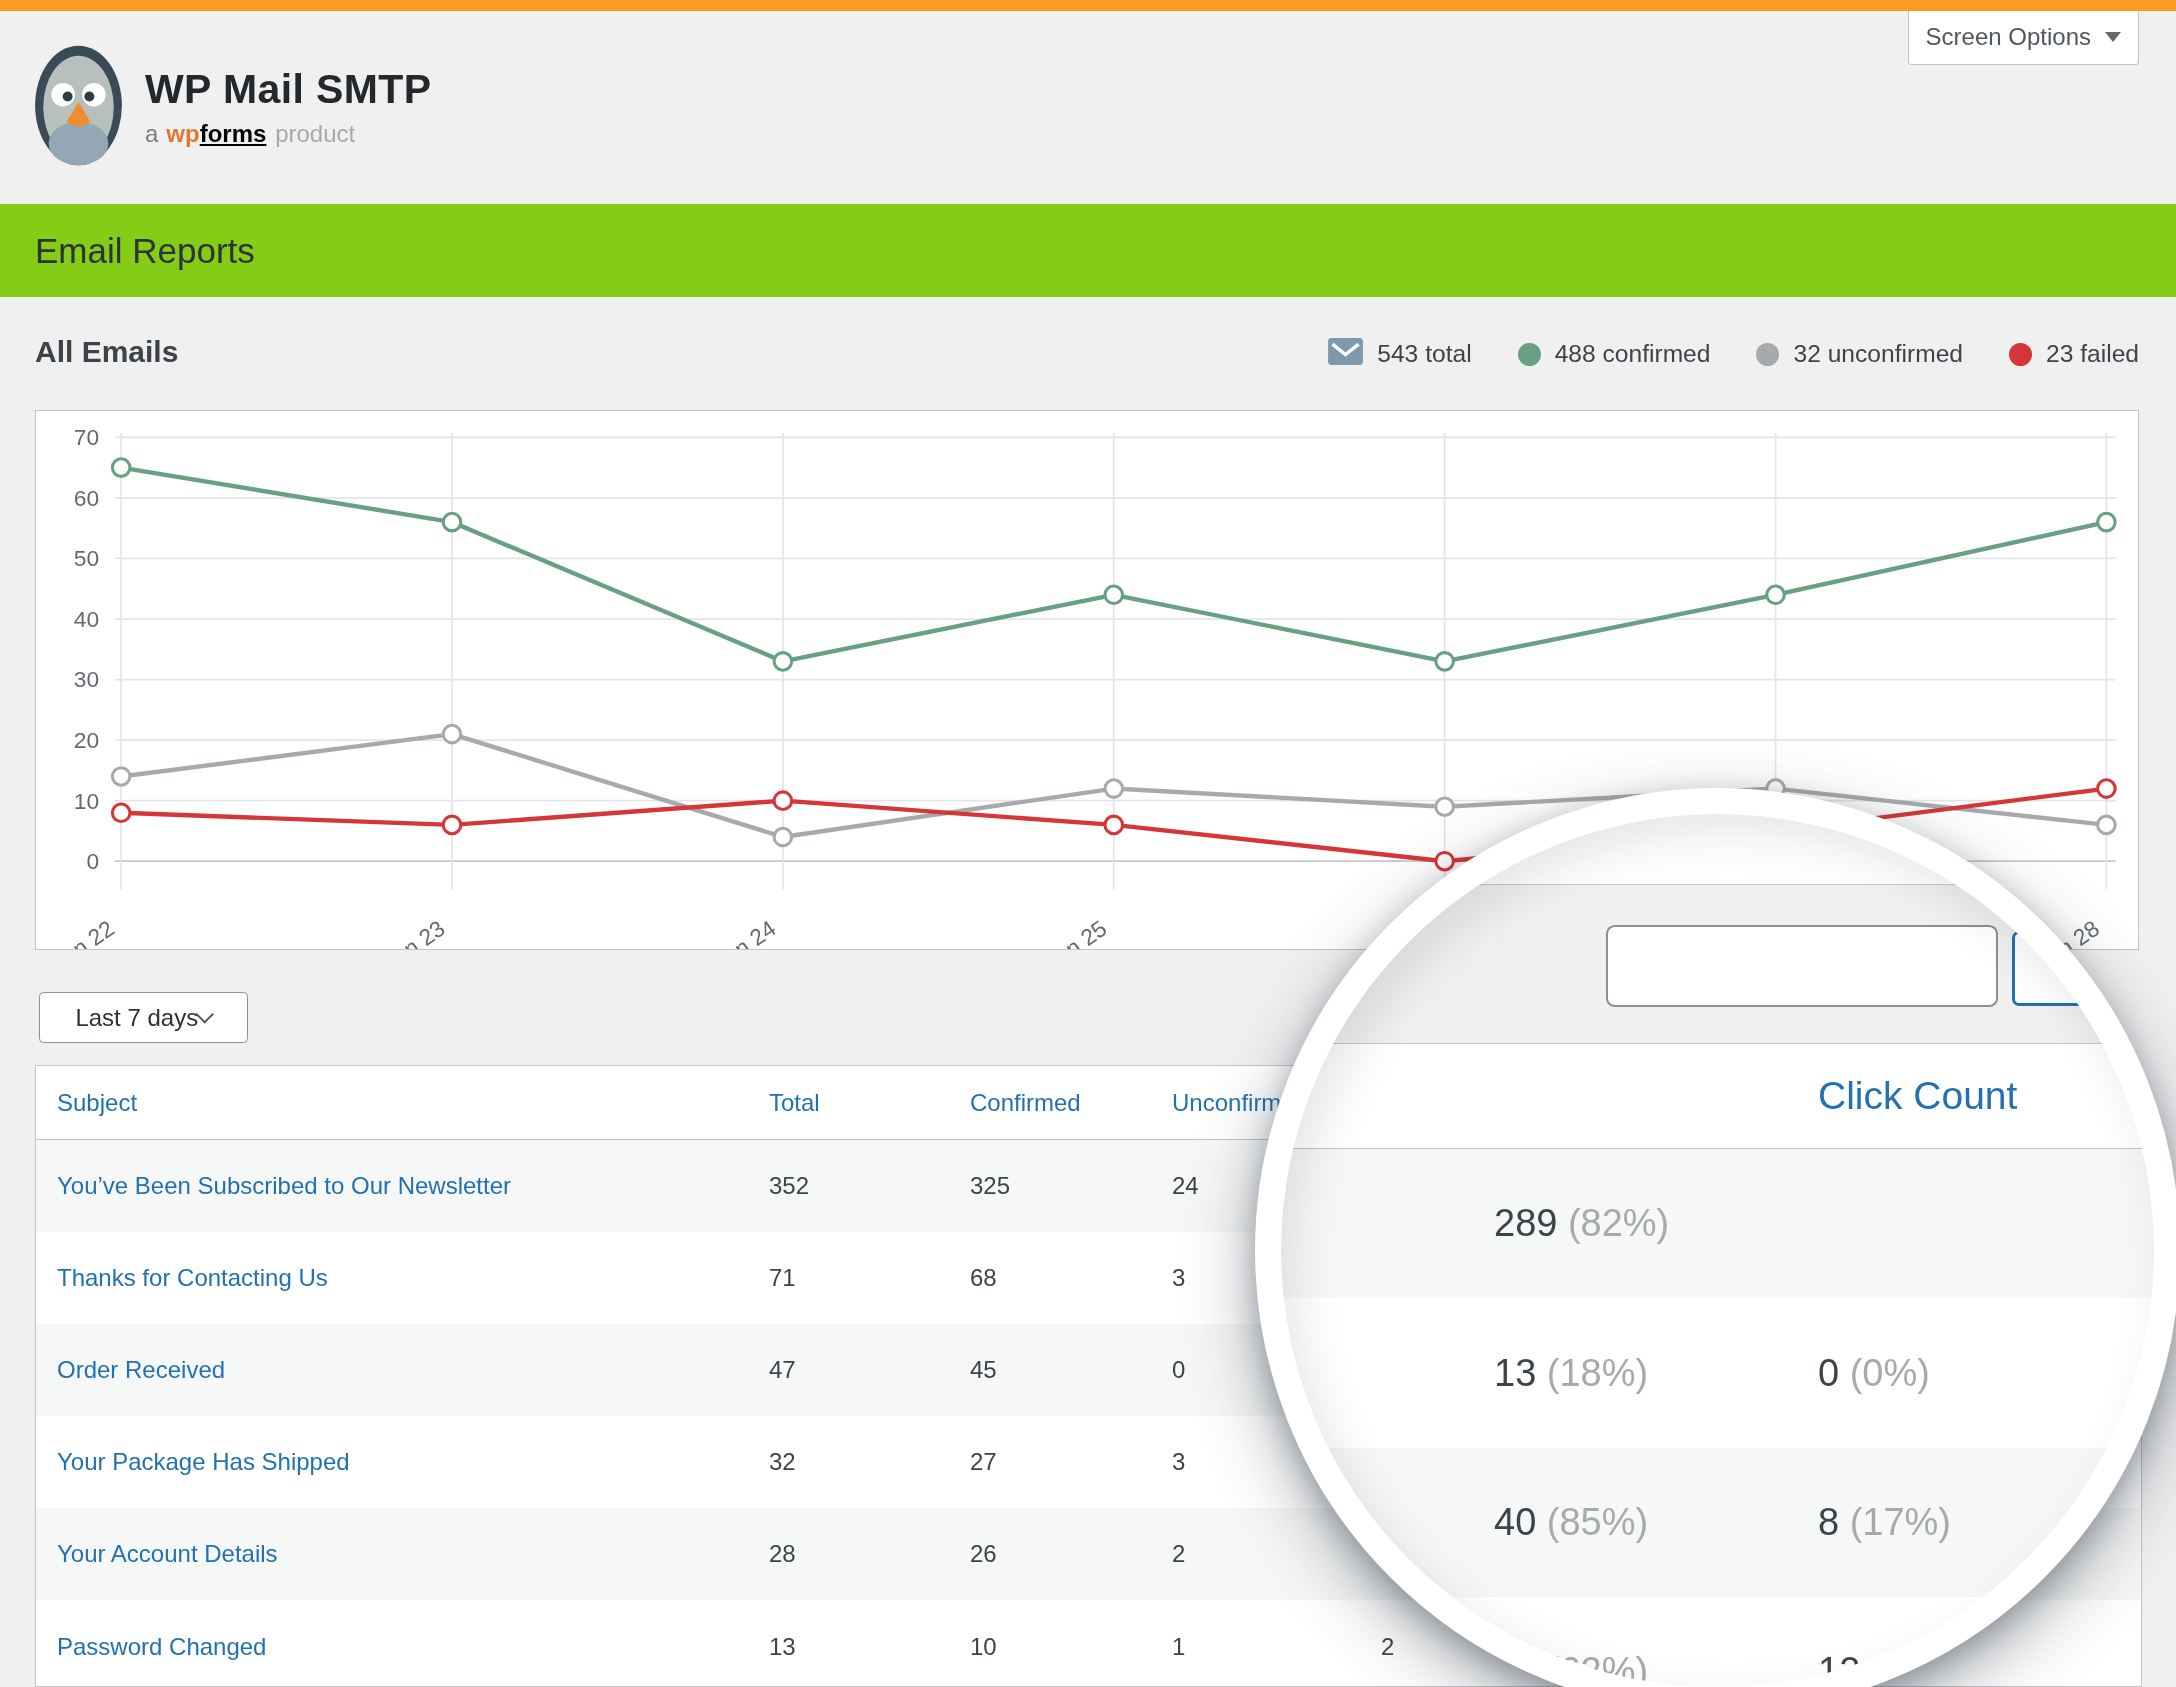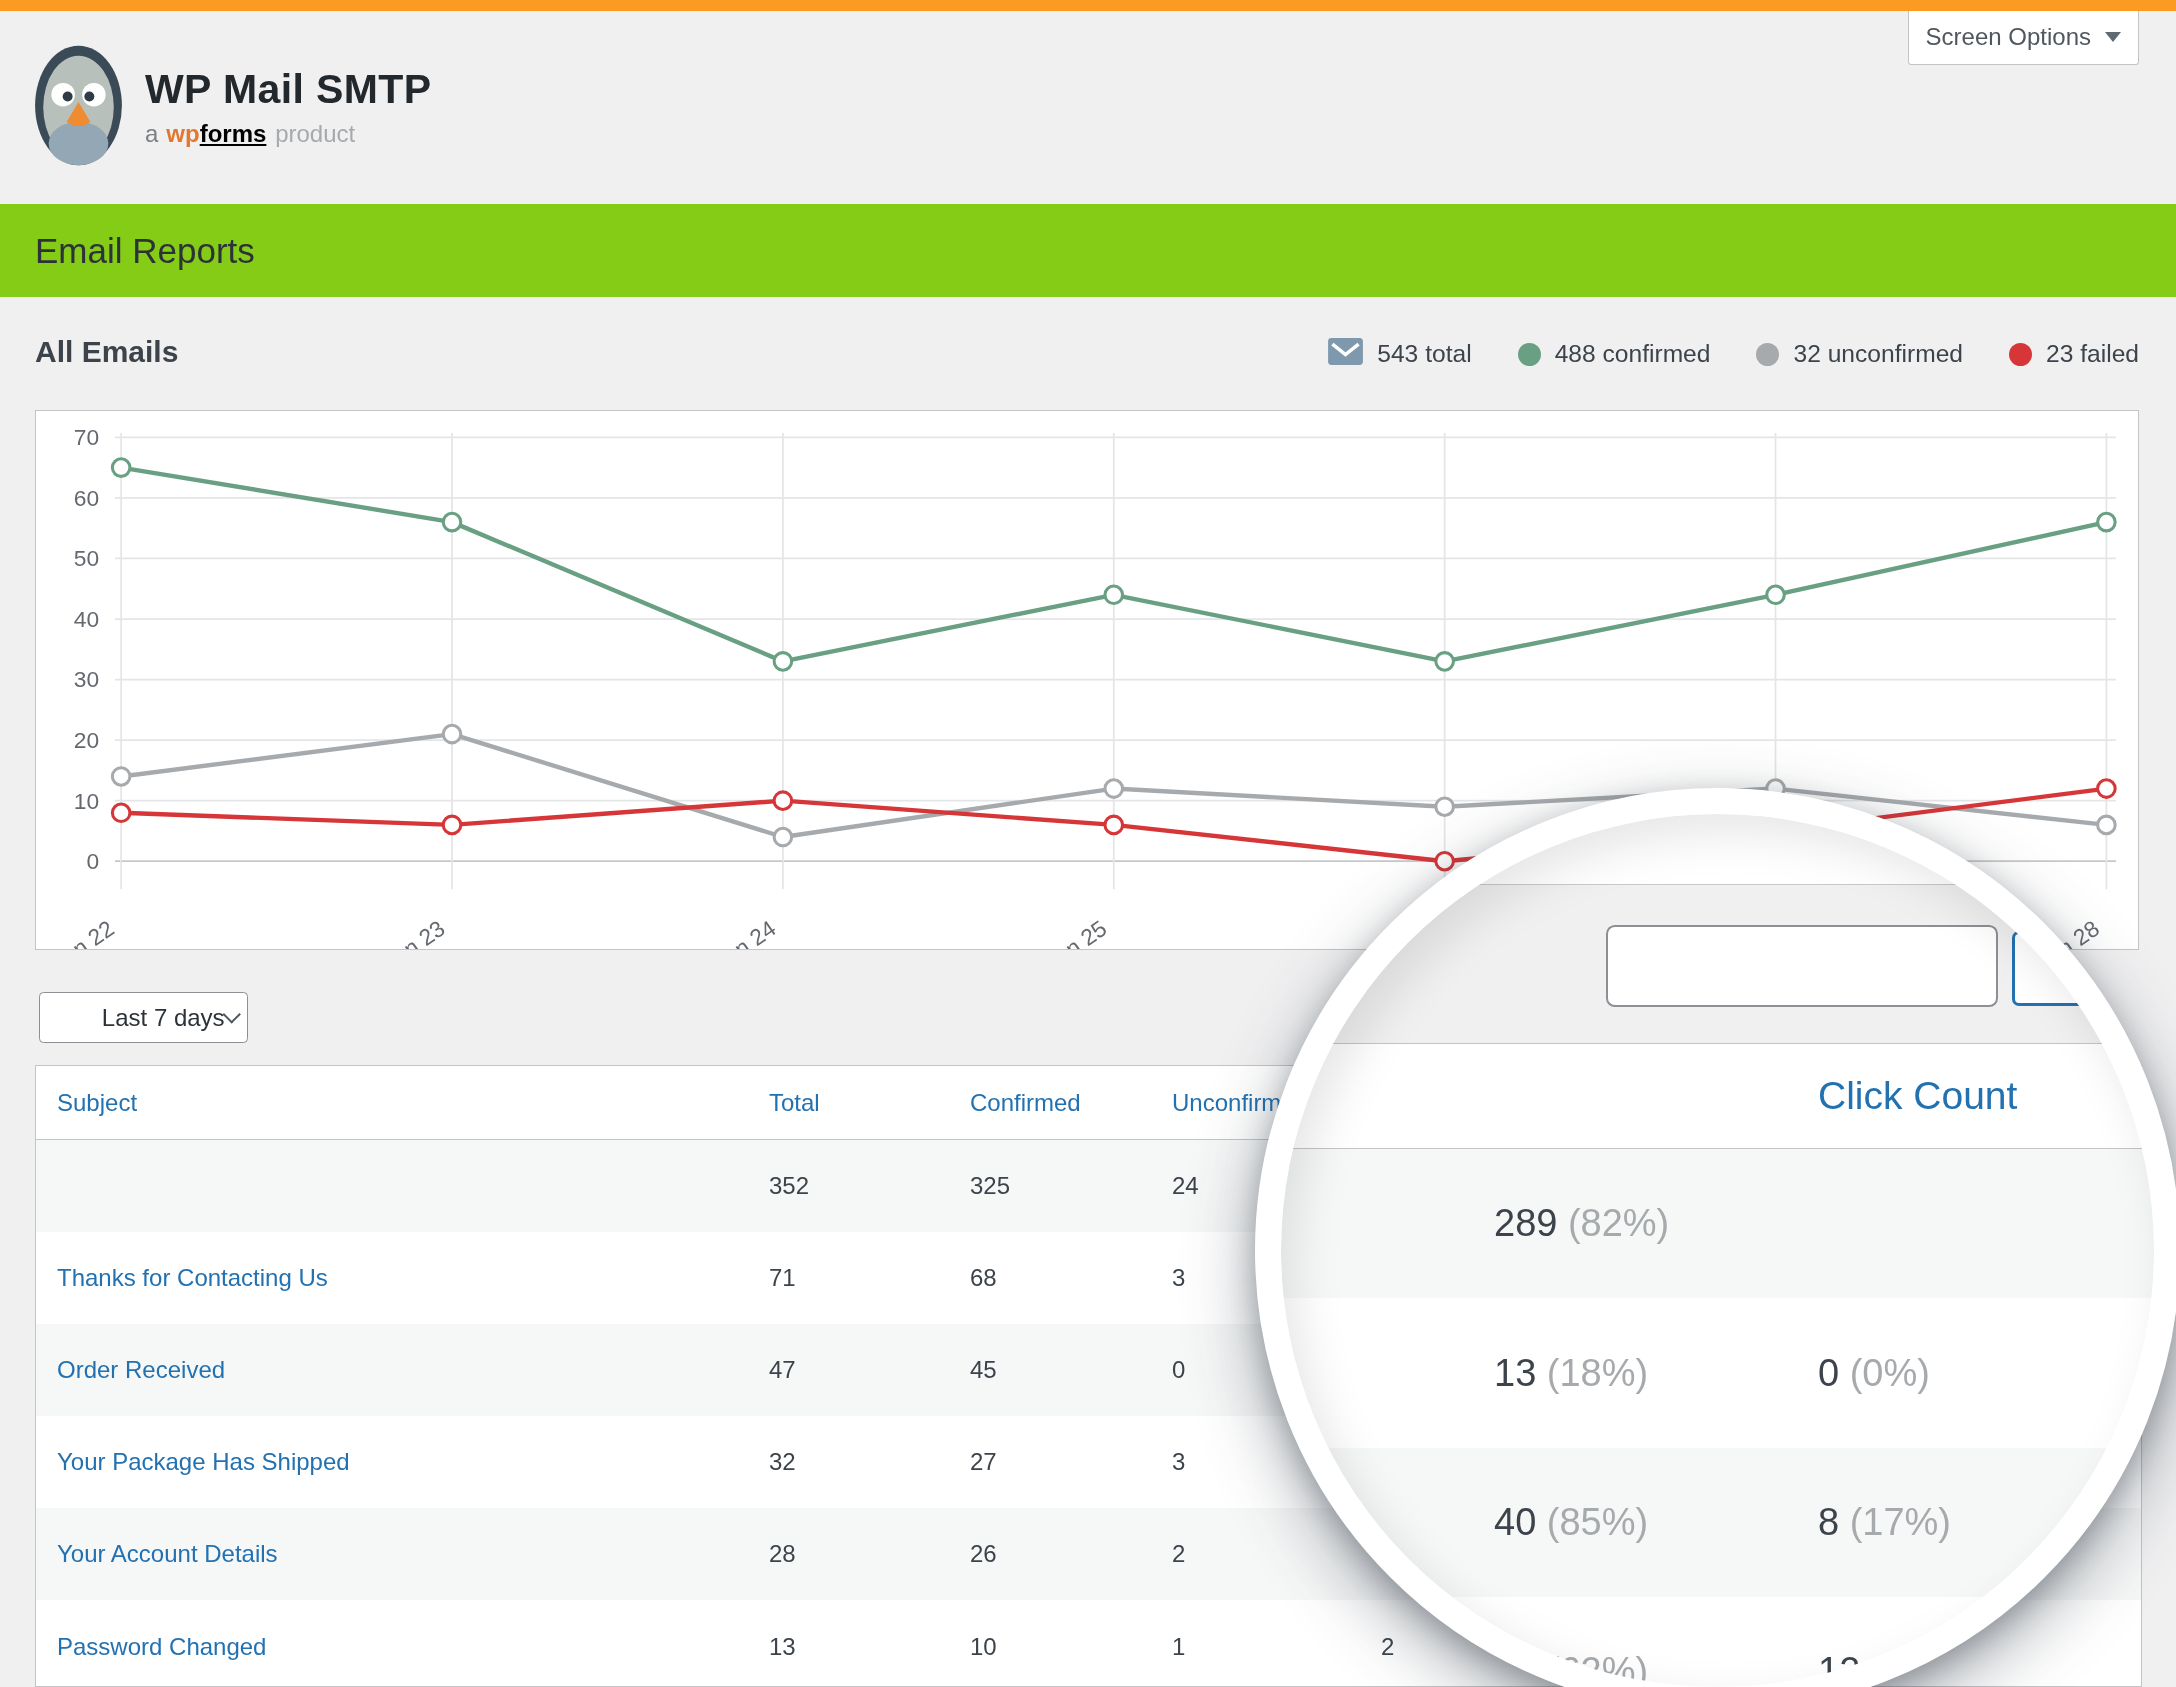--- a/index.html
+++ b/index.html
@@ -34,21 +34,21 @@
   .dot-confirmed{background:#69a083;}
   .dot-unconfirmed{background:#a7aaad;}
   .dot-failed{background:#d63638;}
   
   .chart-card{position:absolute;left:35px;top:410px;width:2104px;height:540px;background:#fff;
       border:0.9px solid #c3c4c7;box-sizing:border-box;}
   .chart-card svg{position:absolute;left:0;top:0;}
   
   .range-select{position:absolute;left:39px;top:992px;width:209px;height:51px;background:#fff;
       border:0.9px solid #8c8f94;border-radius:4.4px;box-sizing:border-box;display:flex;align-items:center;
-      justify-content:flex-end;padding:0 9px;font-size:24px;color:#2c3338;cursor:pointer;}
+      justify-content:center;padding:0 9px;font-size:24px;color:#2c3338;cursor:pointer;}
   .chev{width:11.4px;height:11.4px;border-right:2.6px solid #50575e;border-bottom:2.6px solid #50575e;
       transform:rotate(45deg);margin-top:-5.3px;}
   
   .table-panel{position:absolute;left:35px;top:1065px;width:2107px;height:622px;background:#fff;
       border:0.9px solid #c3c4c7;box-sizing:border-box;overflow:hidden;}
   .thead-row{position:absolute;left:0;top:0;width:100%;height:74px;border-bottom:0.9px solid #c3c4c7;
       box-sizing:border-box;background:#fff;}
   .th{position:absolute;top:0;height:74px;display:flex;align-items:center;font-size:24px;color:#2271b1;cursor:pointer;}
   .trow{position:absolute;left:0;width:100%;height:92px;}
   .trow.alt{background:#f6f7f7;}
@@ -214,20 +214,21 @@
 
   <div class="table-panel">
     <div class="thead-row">
       <div class="th c-subject">Subject</div>
       <div class="th c-total">Total</div>
       <div class="th c-confirmed">Confirmed</div>
       <div class="th c-unconfirmed">Unconfirmed</div>
     </div>
 
     <div class="trow alt" style="top:74px;">
+      <div class="td link c-subject">You’ve Been Subscribed to Our Newsletter</div>
       <div class="td c-total">352</div>
       <div class="td c-confirmed">325</div>
       <div class="td c-unconfirmed">24</div>
       <div class="td c-failed"></div>
     </div>
     <div class="trow" style="top:166px;">
       <div class="td link c-subject">Thanks for Contacting Us</div>
       <div class="td c-total">71</div>
       <div class="td c-confirmed">68</div>
       <div class="td c-unconfirmed">3</div>

